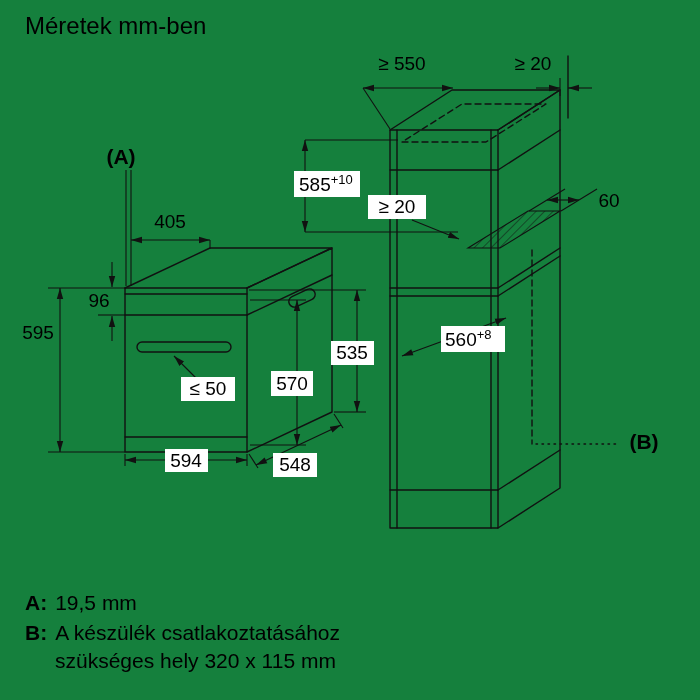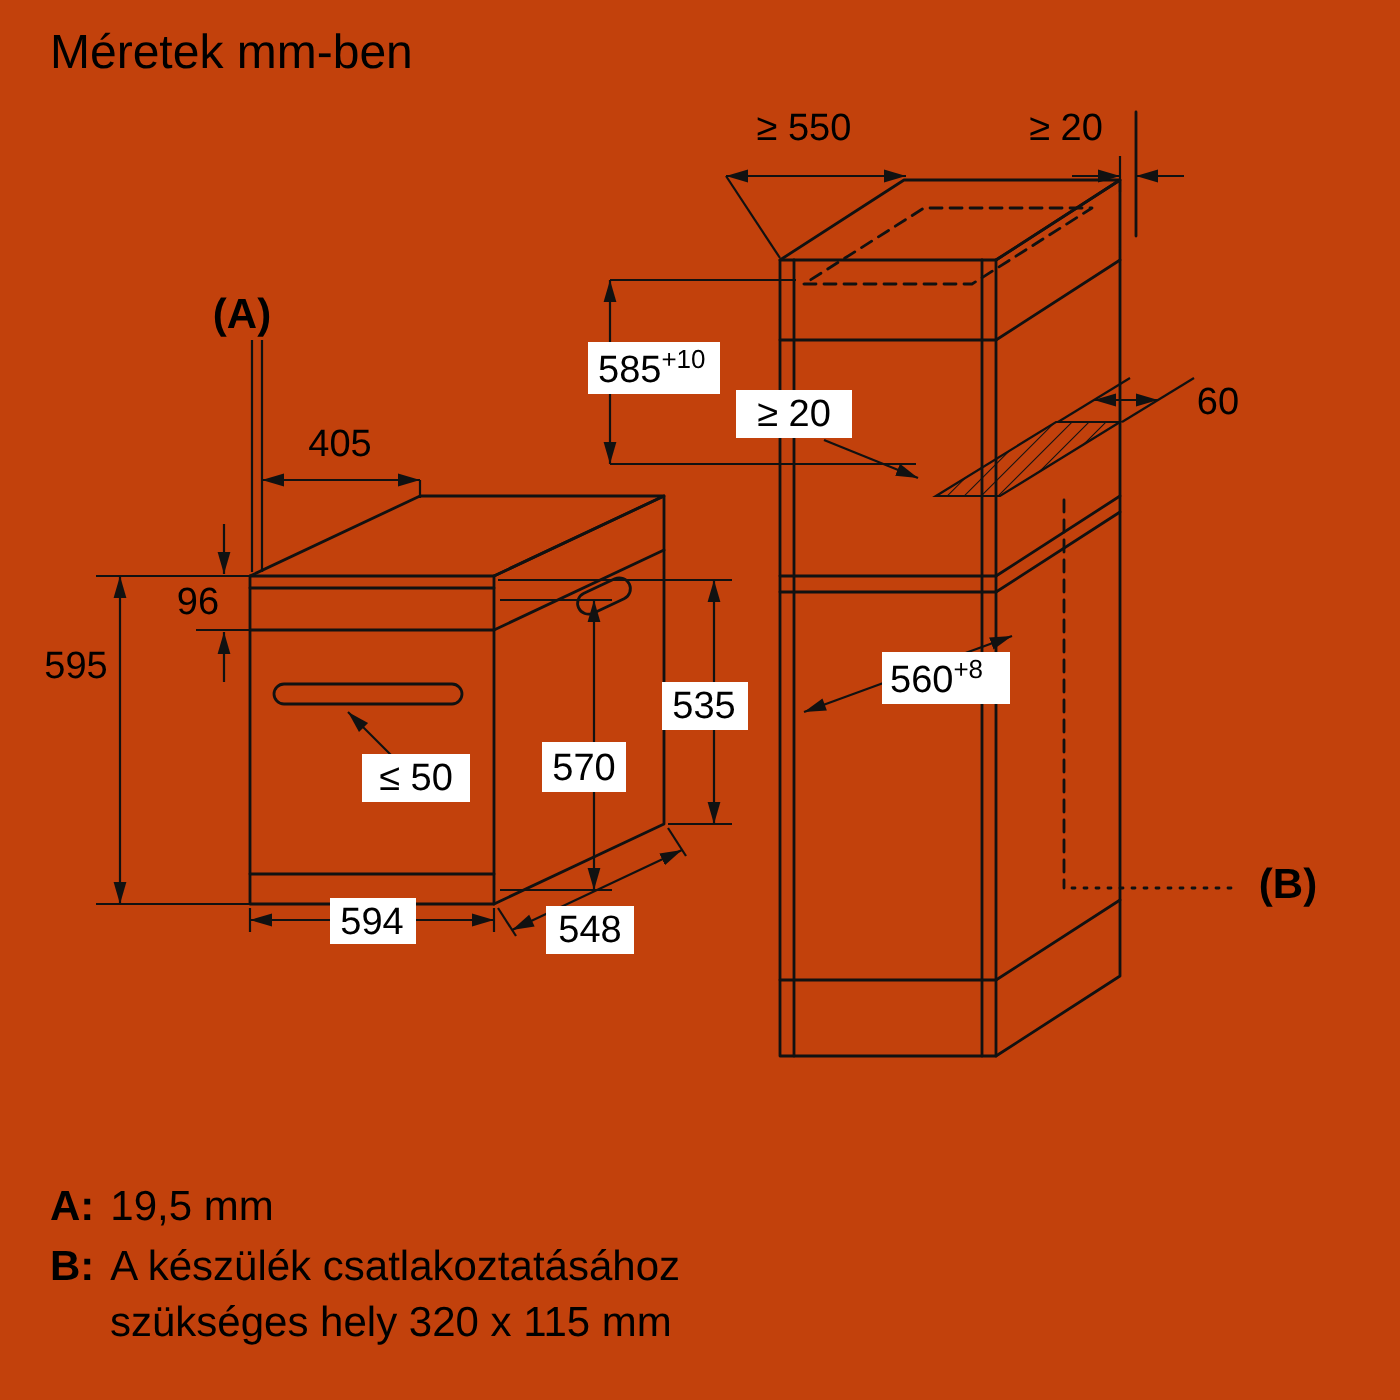--- a/index.html
+++ b/index.html
@@ -1,16 +1,16 @@
 <!DOCTYPE html>
 <html><head>
 <meta charset="utf-8">
 <style>
   html,body{margin:0;padding:0;background:#fff;}
-  #canvas{width:700px;height:700px;background:#c2410c;position:relative;overflow:hidden;}
+  #canvas{width:700px;height:700px;background:#15803d;position:relative;overflow:hidden;}
   svg{display:block;}
   svg text{font-family:"Liberation Sans", sans-serif;fill:#000;}
   .ln{stroke:#111;stroke-width:1.4;fill:none;stroke-linejoin:round;stroke-linecap:round;}
   .dim{stroke:#111;stroke-width:1.1;fill:none;}
   .bg{fill:#fff;stroke:none;}
   .t{font-size:19px;}
   .tb{font-size:21px;font-weight:bold;}
   .title{font-size:24px;}
   .leg{font-size:21px;}
   .sup{font-size:13px;}

